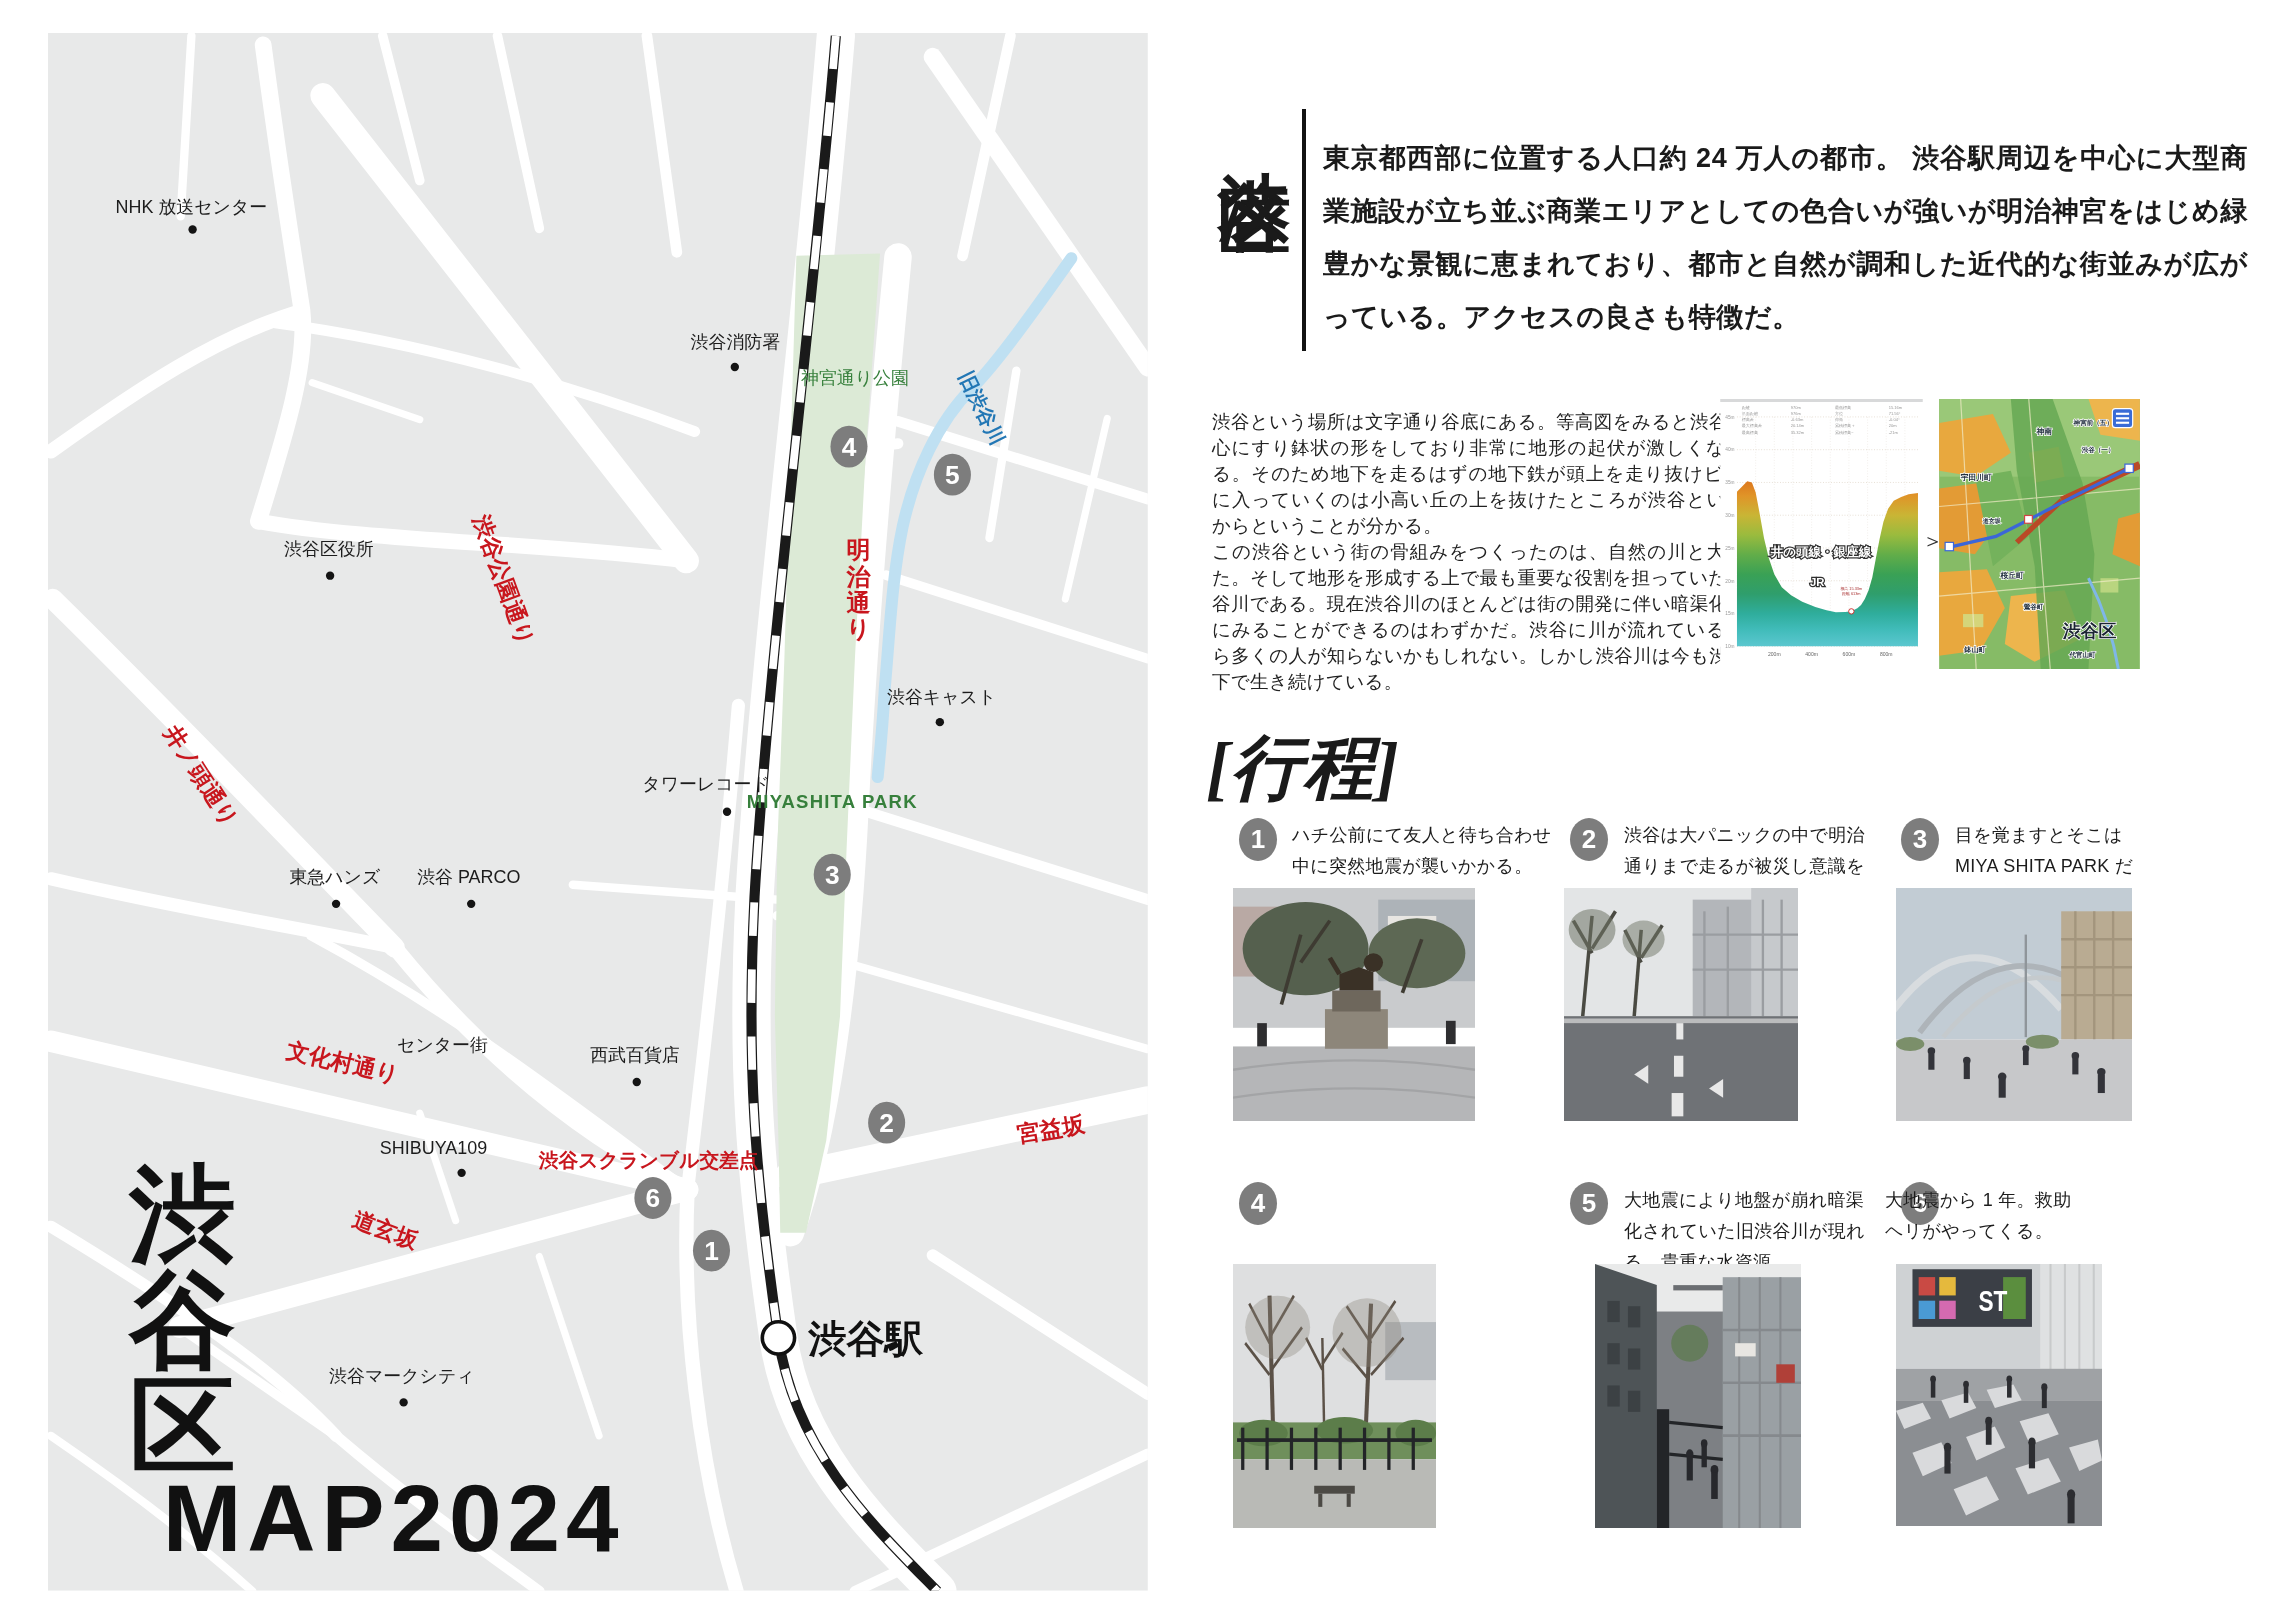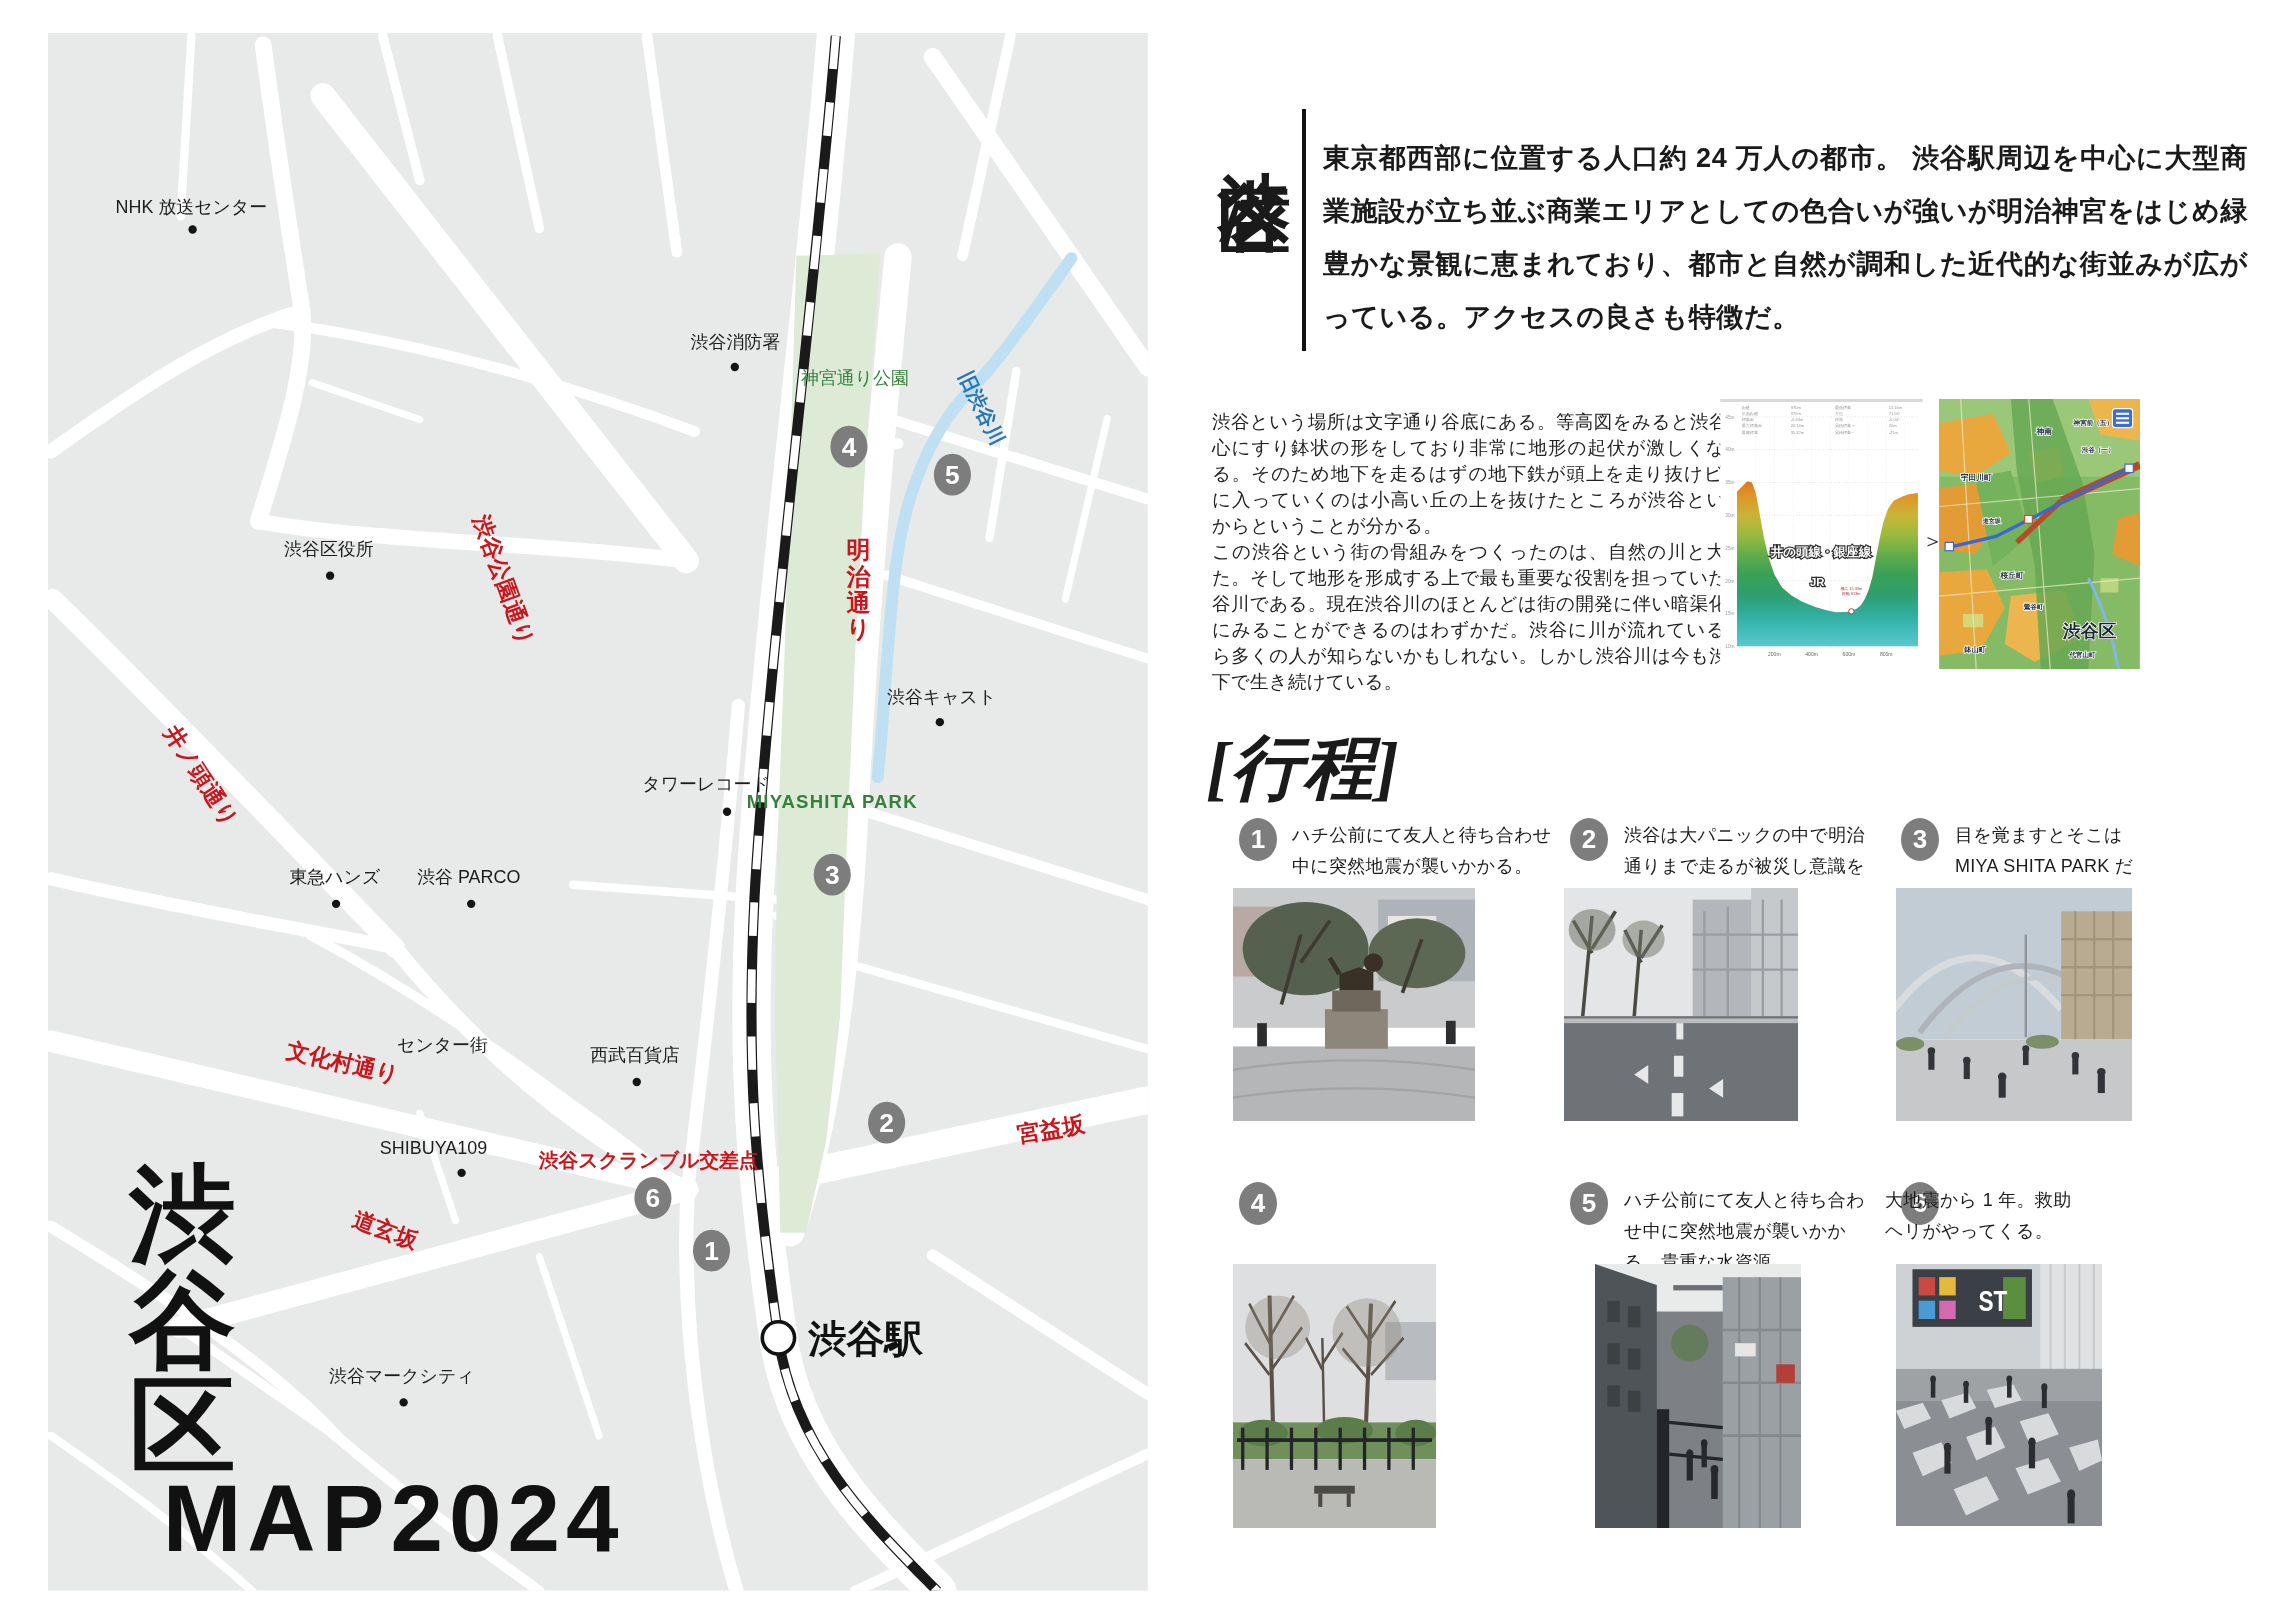--- a/index.html
+++ b/index.html
@@ -291,21 +291,21 @@
 
   <div class="abs step-num" style="left:1239px;top:818px">1</div>
   <div class="abs step-text prewrap" style="left:1292px;top:820px;width:261px">ハチ公前にて友人と待ち合わせ中に突然地震が襲いかかる。</div>
   <div class="abs step-num" style="left:1570px;top:818px">2</div>
   <div class="abs step-text prewrap" style="left:1624px;top:820px;width:251px">渋谷は大パニックの中で明治通りまで走るが被災し意識を失う。</div>
   <div class="abs step-num" style="left:1901px;top:818px">3</div>
   <div class="abs step-text prewrap" style="left:1955px;top:820px;width:197px">目を覚ますとそこは MIYA SHITA PARK だった。
 冒険の始まり。</div>
   <div class="abs step-num" style="left:1239px;top:1182px">4</div>
   <div class="abs step-num" style="left:1570px;top:1182px">5</div>
-  <div class="abs step-text prewrap" style="left:1624px;top:1185px;width:245px">ハチ公前にて友人と待ち合わせ中に突然地震が襲いかかる。貴重な水資源。</div>
+  <div class="abs step-text prewrap" style="left:1624px;top:1185px;width:245px">大地震により地盤が崩れ暗渠化されていた旧渋谷川が現れる。貴重な水資源。</div>
   <div class="abs step-num" style="left:1901px;top:1182px">6</div>
   <div class="abs step-text prewrap" style="left:1885px;top:1185px;width:197px">大地震から 1 年。救助ヘリがやってくる。</div>
 
   <div class="abs photo" style="left:1233px;top:888px;width:242px;height:233px">
     <svg viewBox="0 0 100 100" preserveAspectRatio="none">
       <rect width="100" height="60" fill="#c9cbcd"></rect>
       <rect x="0" y="8" width="30" height="30" fill="#b9a9a4"></rect>
         <rect x="60" y="5" width="40" height="35" fill="#adb3b8"></rect>
       <rect x="8" y="18" width="14" height="10" fill="#b23a33"></rect>
         <rect x="64" y="12" width="20" height="8" fill="#e8e6e2"></rect>

